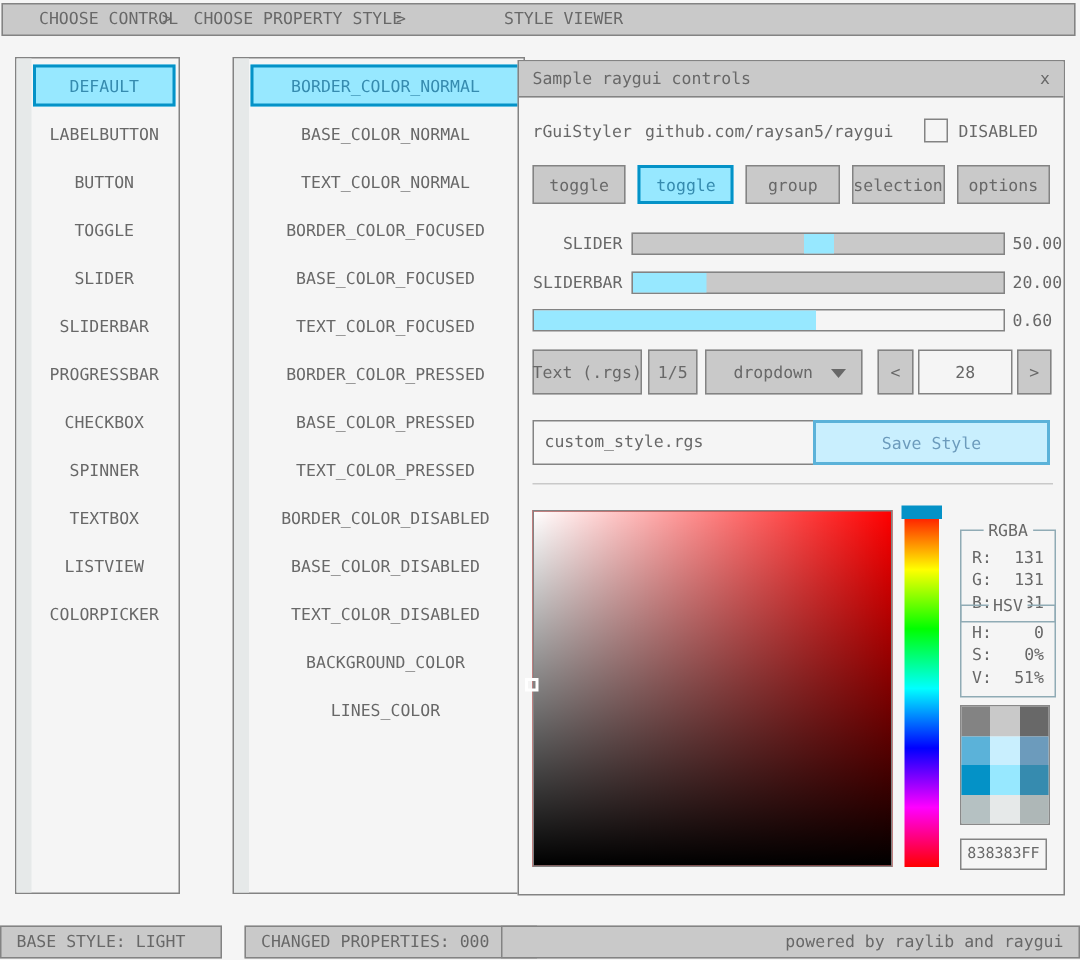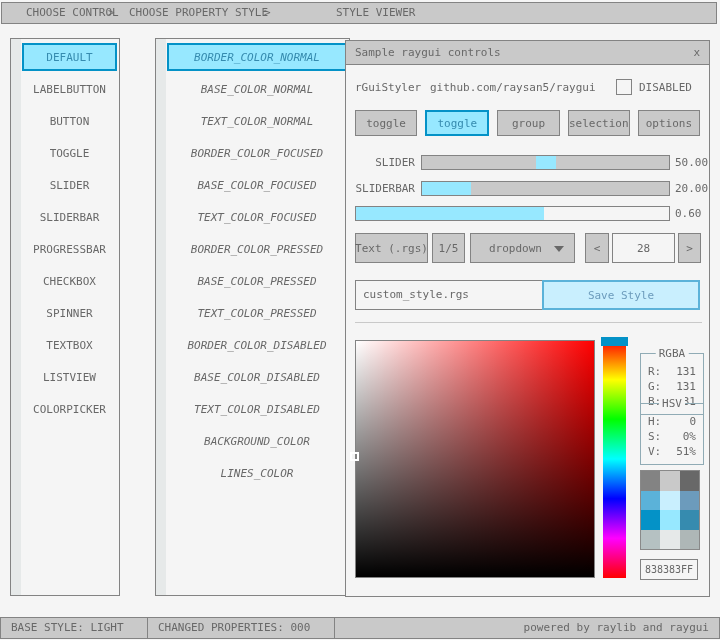--- a/index.html
+++ b/index.html
@@ -10,21 +10,21 @@
     font-size:11px; color:#686868; letter-spacing:0px; overflow:hidden;
   }
   
   .topbar { position:absolute; left:1px; top:2px; width:716px; height:22px;
             background:#c9c9c9; border:1px solid #838383; }
   .topbar span { position:absolute; line-height:20px; white-space:nowrap; }
   .tb1{left:24px;} .tbs1{left:106px;} .tb2{left:127px;} .tbs2{left:262px;} .tb3{left:334px;}
   
   .panel { position:absolute; top:38px; height:558px; background:#f5f5f5; border:1px solid #838383; }
   .panel.controls { left:10px; width:110px; }
-  .panel.props    { left:155px; width:195px;font-style:italic; }
+  .panel.props    { left:155px; width:195px; }
   .scrollstrip { position:absolute; left:0; top:0; bottom:0; width:10px; background:#e6e9e9; }
   .list { position:absolute; left:11px; right:2px; top:4px; }
   .li-item { height:28px; margin-bottom:4px; display:flex; align-items:center; justify-content:center;
              border:2px solid transparent; white-space:nowrap; cursor:default; }
   .li-item.selected { background:#97e8ff; border-color:#0492c7; color:#368baf; }
   
   .window { position:absolute; left:345px; top:40px; width:365px; height:557px;
             border:1px solid #838383; background:#f5f5f5;padding-left:48px; }
   .titlebar { position:absolute; left:0; top:0; right:0; height:24px; background:#c9c9c9;
               border-bottom:1px solid #838383; }
@@ -85,21 +85,21 @@
   .gb-row { display:flex; justify-content:space-between; padding:0 7px; height:15px; line-height:15px; }
   .swatches { position:absolute; left:294px; top:429px; width:60px; height:80px;
               border:1px solid #898989; display:grid;
               grid-template-columns:repeat(3,1fr); grid-template-rows:repeat(4,1fr); }
   .hexbox { position:absolute; left:294px; top:518px; width:58px; height:21px;
             background:#f5f5f5; border:1px solid #838383; font-size:10px;
             display:flex; align-items:center; justify-content:center; }
   
   .statusbar-section { position:absolute; top:617px; height:22px; background:#c9c9c9;
                        border:1px solid #838383; line-height:20px; padding:0 10px; white-space:nowrap; }
-  .sb1 { left:0; width:148px; } .sb2 { left:147px; width:195px; }
+  .sb1 { left:0; width:148px; } .sb2 { left:163px; width:195px; }
   .sb3 { left:334px; width:386px; text-align:right; }
 </style>
 </head>
 <body>
 
 <div class="stage">
 
   <div class="topbar">
     <span class="tb1">CHOOSE CONTROL</span>
     <span class="tbs1">&gt;</span>

